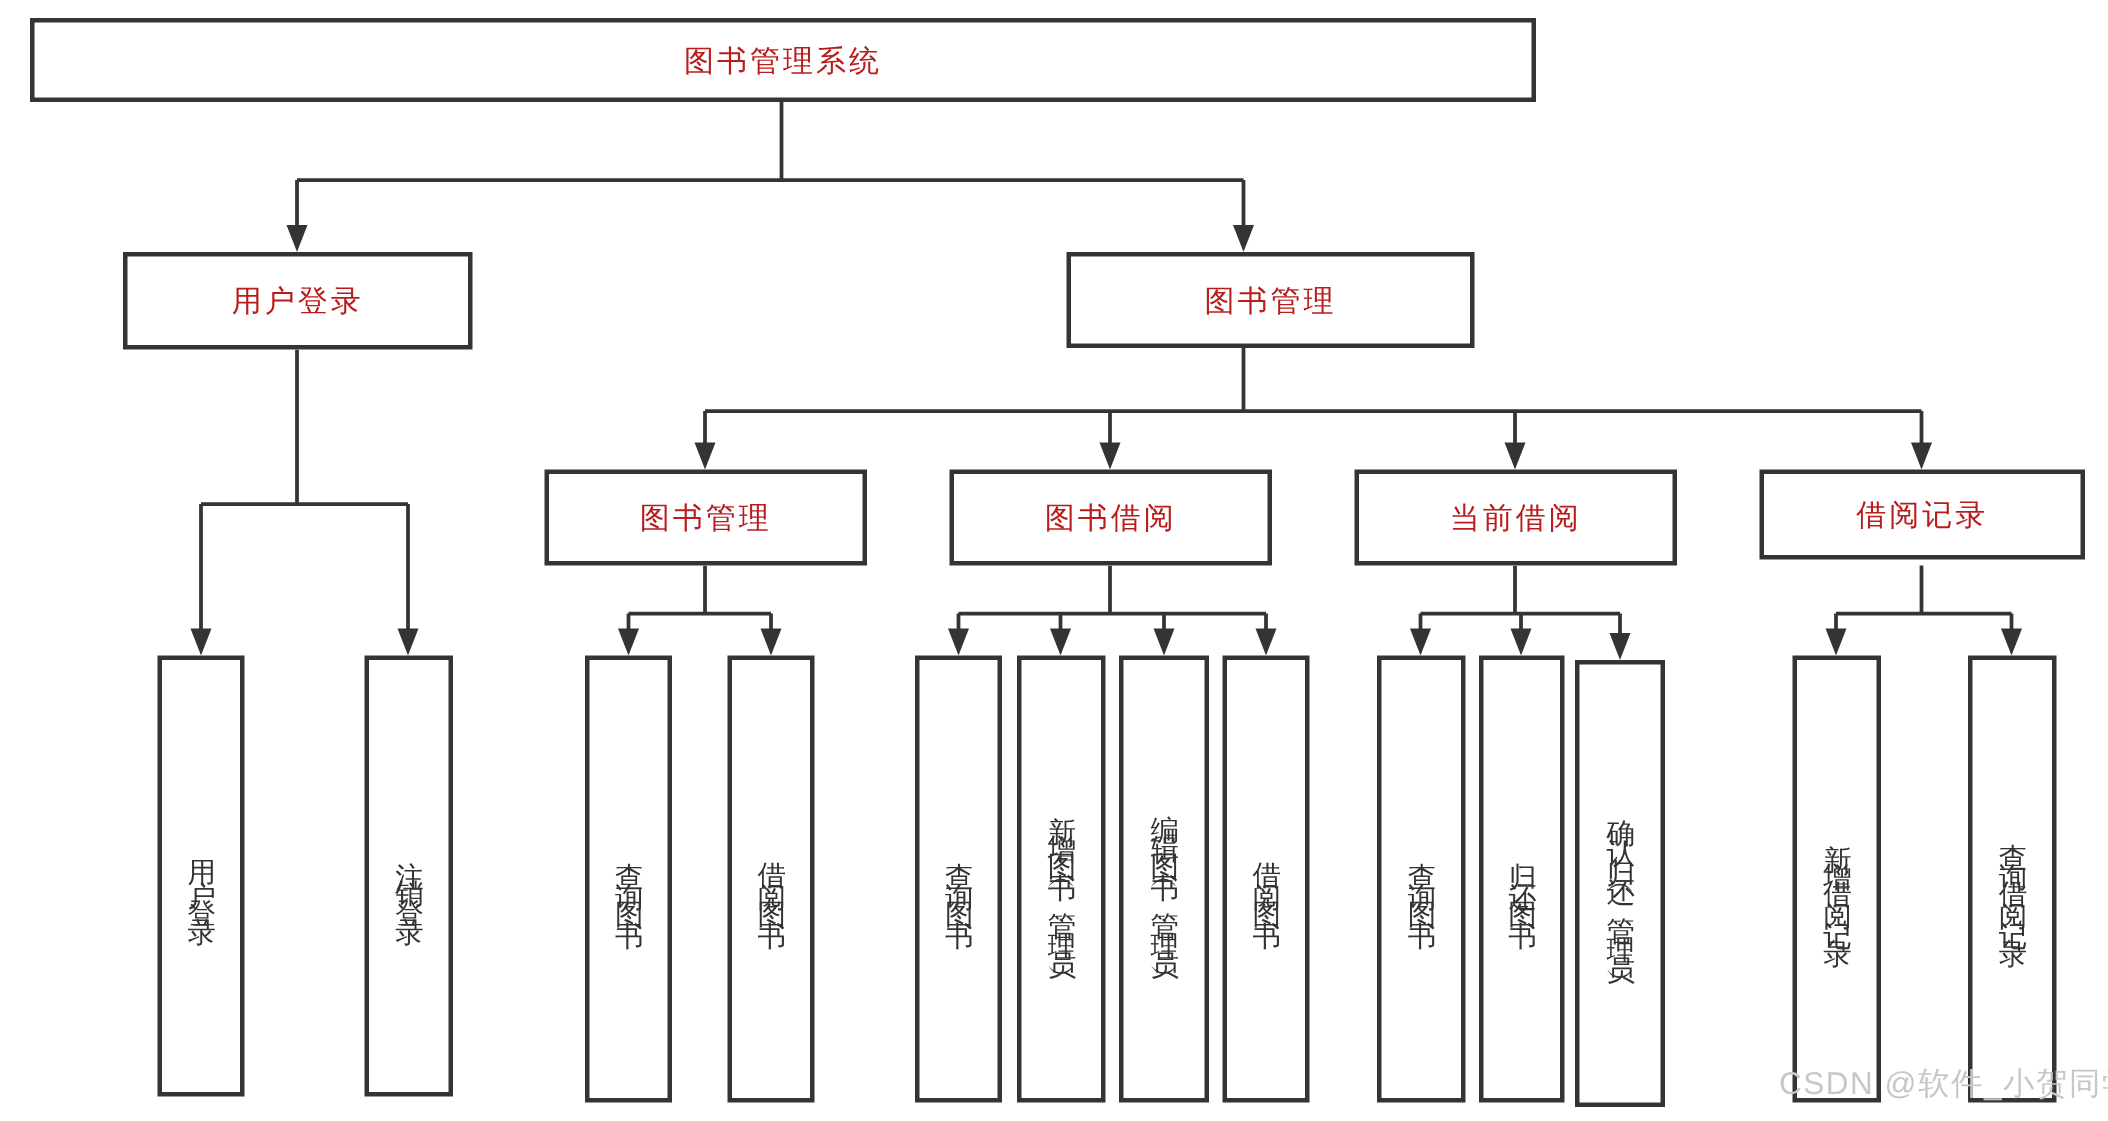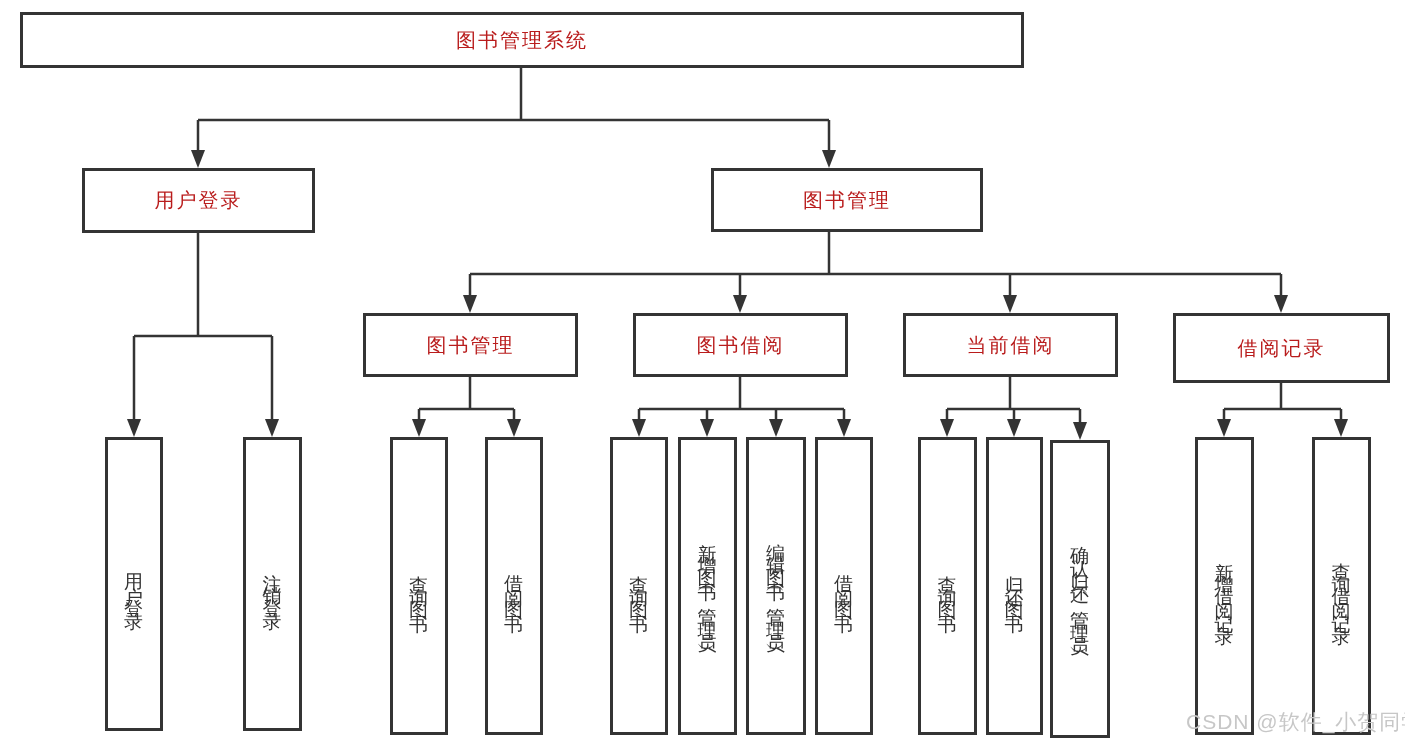--- a/index.html
+++ b/index.html
@@ -81,21 +81,21 @@
 
   <div class="box" style="left:363px;top:313px;width:215px;height:64px">
     <span class="label">图书管理</span>
   </div>
   <div class="box" style="left:633px;top:313px;width:215px;height:64px">
     <span class="label">图书借阅</span>
   </div>
   <div class="box" style="left:903px;top:313px;width:215px;height:64px">
     <span class="label">当前借阅</span>
   </div>
-  <div class="box" style="left:1173px;top:313px;width:217px;height:70px">
+  <div class="box" style="left:1173px;top:313px;width:217px;height:60px">
     <span class="label">借阅记录</span>
   </div>
 
   <div class="box" style="left:105px;top:437px;width:58px;height:294px">
     <span class="vlabel">用户登录</span>
   </div>
   <div class="box" style="left:243px;top:437px;width:59px;height:294px">
     <span class="vlabel">注销登录</span>
   </div>
 

